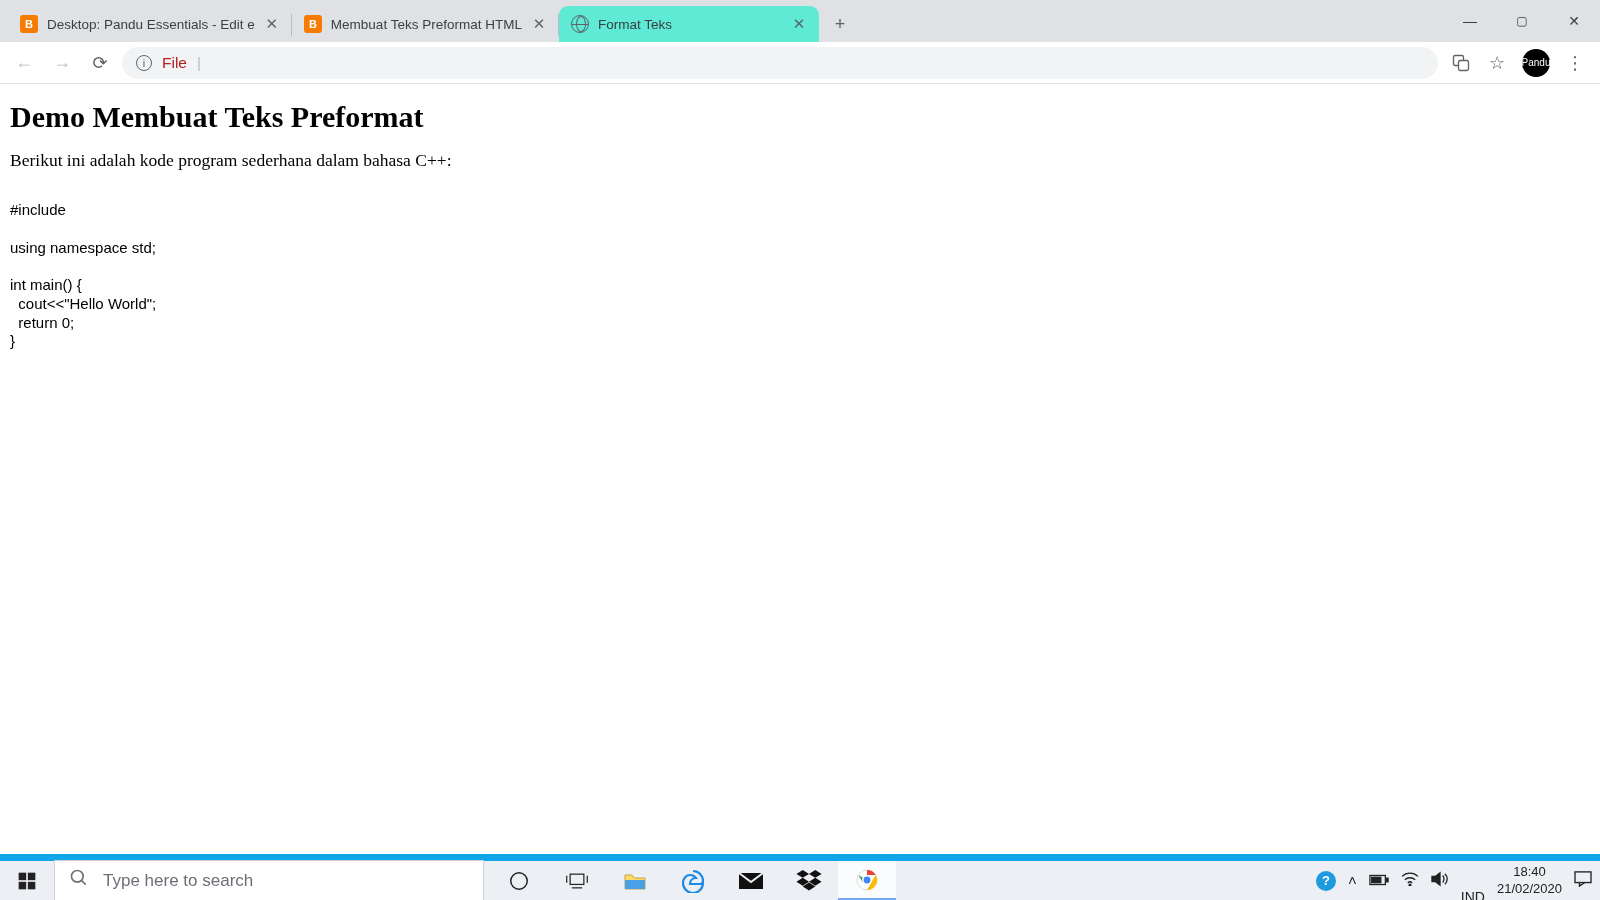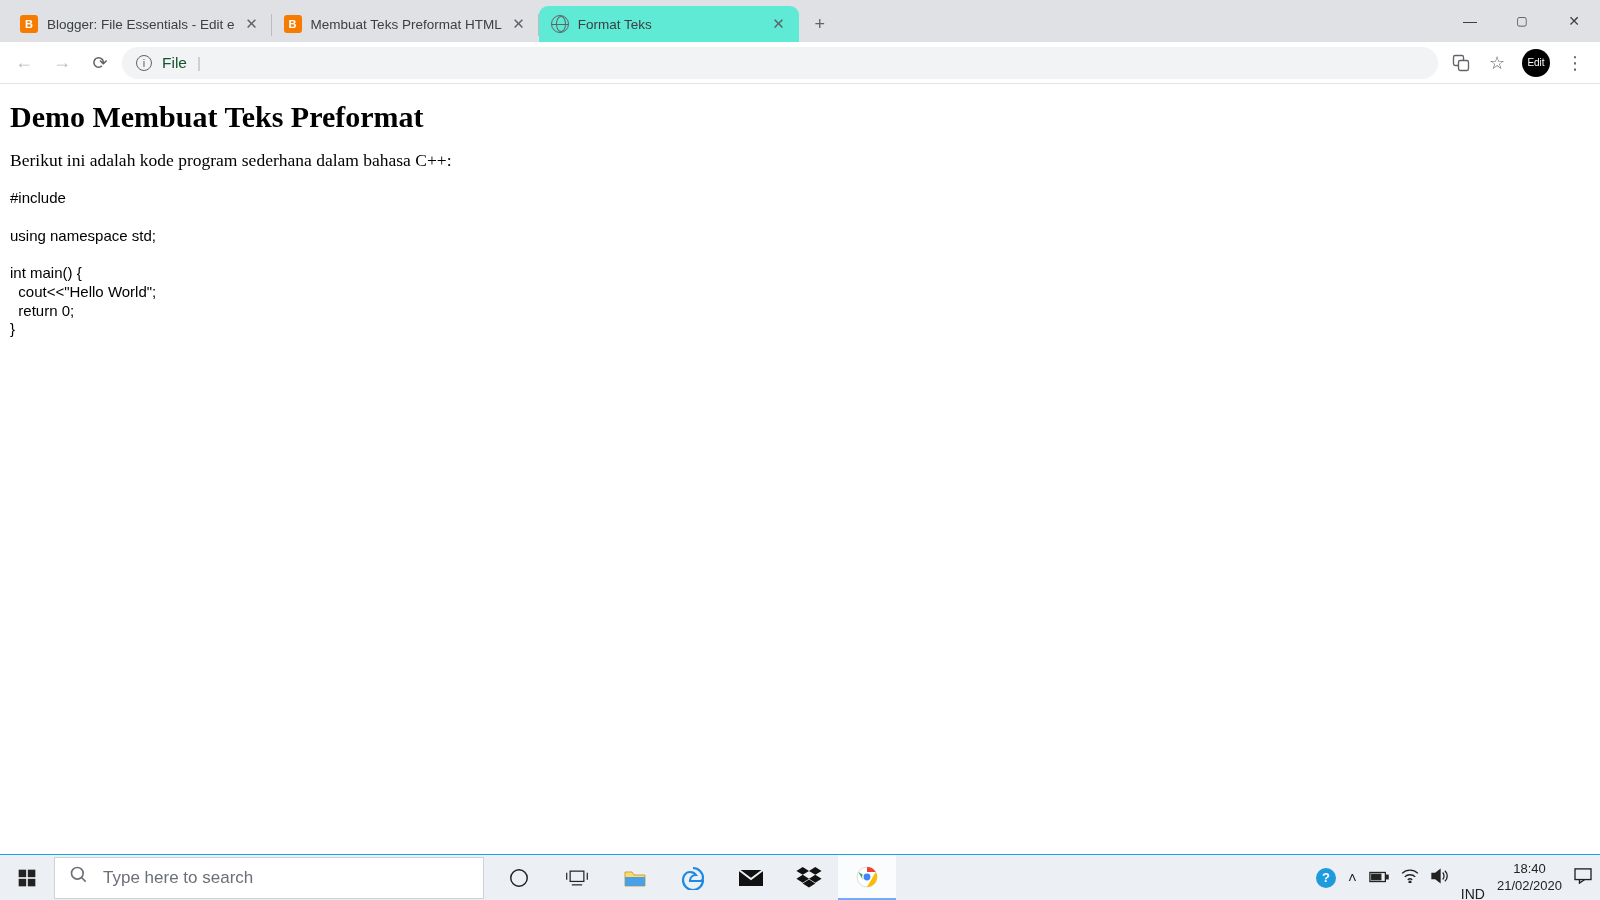--- a/index.html
+++ b/index.html
@@ -28,53 +28,53 @@
   .newtab{ width:30px;height:30px;display:flex;align-items:center;justify-content:center;font-size:18px;color:#5f6368;margin-left:6px;margin-bottom:3px;}
   .win-controls{ margin-left:auto; display:flex; height:100%; }
   .win-btn{ width:52px; display:flex;align-items:center;justify-content:center;font-size:14px;color:#3c4043;}
   .win-btn.square{font-size:12px;}
   
   .toolbar{ height:42px; background:#ffffff; display:flex; align-items:center; padding:0 8px; gap:6px; border-bottom:1px solid #e3e3e3;}
   .nav-btn{ width:32px;height:32px;display:flex;align-items:center;justify-content:center;color:#5f6368;border-radius:50%;font-size:18px;}
   .nav-btn.disabled{color:#b9bcc0;}
   .omnibox{ flex:1; height:32px; background:#f1f3f4; border-radius:16px; display:flex; align-items:center; padding:0 14px; gap:10px; color:#202124; font-size:15.5px;}
   .omnibox .info{ width:16px;height:16px;border:1.4px solid #5f6368;border-radius:50%;display:flex;align-items:center;justify-content:center;font-size:11px;color:#5f6368;}
-  .omnibox .scheme{color:#14532d;}
+  .omnibox .scheme{color:#b91c1c;}
   .omnibox .pipe{color:#bdbdbd;}
   .rt-icons{display:flex;align-items:center;gap:14px;padding:0 6px;}
   .rt-ic{width:22px;height:22px;display:flex;align-items:center;justify-content:center;color:#5f6368;font-size:18px;}
   .avatar{width:28px;height:28px;border-radius:50%;background:#000;color:#fff;font-size:10px;display:flex;align-items:center;justify-content:center;font-weight:500;}
   
   .page{ padding:10px; font-family:"Times New Roman",serif; }
   .page h1{ font-size:30px; font-weight:bold; margin:6px 0 16px 0;}
-  .page p{ font-size:17.5px; margin-bottom:18px;}
+  .page p{ font-size:17.5px; margin-bottom:30px;}
   .page pre{ font-family:Liberation Sans, sans-serif; font-size:15px; line-height:1.25; white-space:pre;}
   
-  .taskbar{ position:absolute; bottom:0; left:0; right:0; height:46px; background:#eceff3; display:flex; align-items:center; border-top:1px solid #0ea5e9;}
+  .taskbar{ position:absolute; bottom:0; left:0; right:0; height:46px; background:#eceff3; display:flex; align-items:center; border-top:7px solid #0ea5e9;}
   .start{ width:54px;height:100%;display:flex;align-items:center;justify-content:center;}
   .start svg{width:20px;height:20px;}
   .searchbox{ height:42px; width:430px; background:#ffffff; border:1px solid #cfd1d4; display:flex; align-items:center; gap:14px;padding:0 14px;font-size:17px;color:#6b6f76;}
   .task-icons{ display:flex; height:100%; align-items:center; margin-left:6px;}
   .task-ic{ width:58px;height:100%;display:flex;align-items:center;justify-content:center;font-size:22px;color:#222;}
   .task-ic.active{ border-bottom:2.5px solid #76a9f9; background:#fbfcfe;}
   .tray{ margin-left:auto; display:flex; align-items:center; gap:12px; padding-right:8px; font-size:13px; color:#222;}
   .tray .lang{font-size:14px;margin-top:32px;}
   .tray .clock{ text-align:center; line-height:1.25; font-size:13px;}
   .tray-ic{font-size:15px;}
   .helpcircle{width:20px;height:20px;border-radius:50%;background:#1e9adf;color:#fff;display:flex;align-items:center;justify-content:center;font-size:13px;font-weight:bold;}
 </style>
 </head>
 <body>
 
 <div class="tabstrip">
   <div class="tabs">
 
     <div class="tab inactive">
       <span class="favicon blogger">B</span>
-      <span class="title">Blogger: File Essentials - Edit e</span>
+      <span class="title">Desktop: Pandu Essentials - Edit e</span>
       <span class="close">✕</span>
       <span class="sep"></span>
     </div>
 
     <div class="tab inactive">
       <span class="favicon blogger">B</span>
       <span class="title">Membuat Teks Preformat HTML</span>
       <span class="close">✕</span>
       <span class="sep"></span>
     </div>
@@ -107,21 +107,21 @@
   </div>
 
   <div class="rt-icons">
     <div class="rt-ic">
       <svg width="20" height="20" viewBox="0 0 24 24" fill="none" stroke="#5f6368" stroke-width="1.6">
           <rect x="3" y="3" width="12" height="12" rx="2"></rect>
           <rect x="9" y="9" width="12" height="12" rx="2" fill="#fff"></rect>
         </svg>
     </div>
     <div class="rt-ic">☆</div>
-    <div class="avatar">Edit</div>
+    <div class="avatar">Pandu</div>
     <div class="rt-ic">⋮</div>
   </div>
 </div>
 
 <div class="page">
   <h1>Demo Membuat Teks Preformat</h1>
   <p>Berikut ini adalah kode program sederhana dalam bahasa C++:</p>
   <pre>#include
 
 using namespace std;

